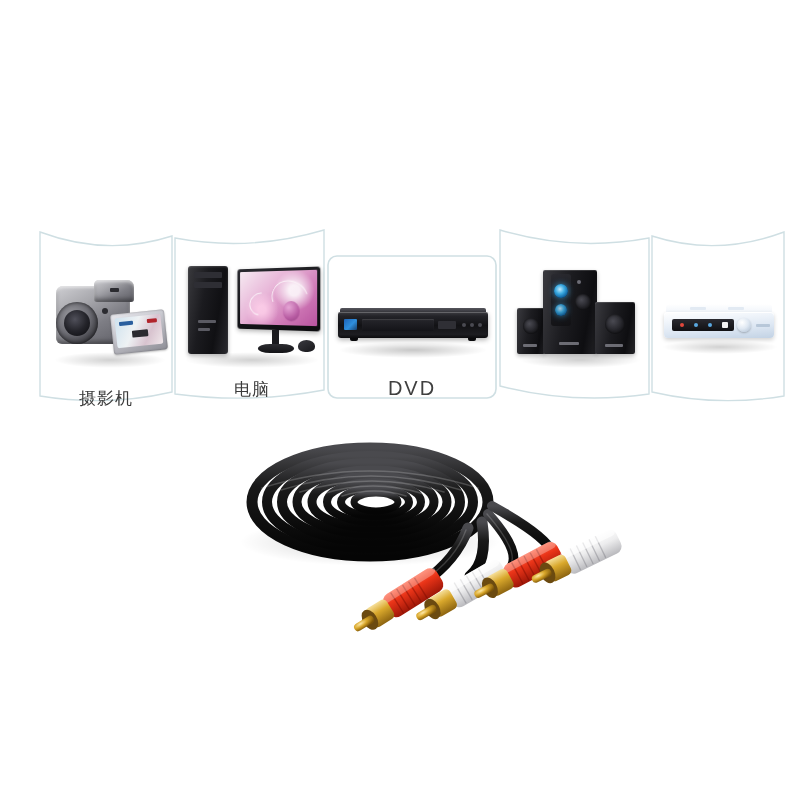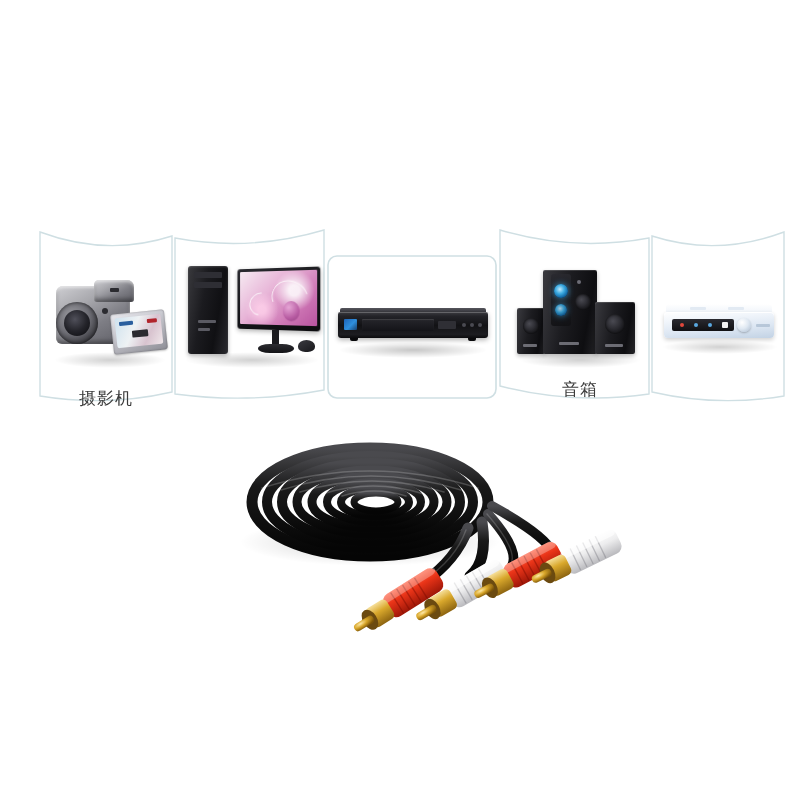--- a/index.html
+++ b/index.html
@@ -220,35 +220,37 @@
         <div class="mon-screen" style="left:3px;top:3px;width:80px;height:54px;">
           <div class="mon-swirl" style="left:34px;top:10px;width:36px;height:32px;transform:rotate(28deg);"></div>
           <div class="mon-swirl" style="left:10px;top:22px;width:22px;height:20px;transform:rotate(-40deg);"></div>
           <div class="mon-blob" style="left:46px;top:30px;width:17px;height:20px;"></div>
         </div>
       </div>
       <div class="mon-stand" style="left:90px;top:70px;width:7px;height:16px;"></div>
       <div class="mon-base" style="left:76px;top:84px;width:36px;height:9px;"></div>
       <div class="pc-mouse" style="left:116px;top:80px;width:17px;height:12px;"></div>
     </div>
+    <div class="dev-label" style="left:170px;top:178px;width:140px;">电脑</div>
 
     <div class="dev-art" style="left:322px;top:102px;width:158px;height:56px;">
       <div class="dvd-shadow" style="left:4px;top:40px;width:150px;height:16px;"></div>
       <div class="dvd-top" style="left:6px;top:6px;width:146px;height:6px;"></div>
       <div class="dvd-body" style="left:4px;top:10px;width:150px;height:26px;">
         <div class="dvd-logo" style="left:6px;top:7px;width:13px;height:11px;"></div>
         <div class="dvd-tray" style="left:24px;top:7px;width:72px;height:12px;"></div>
         <div class="dvd-disp" style="left:100px;top:9px;width:18px;height:8px;"></div>
         <div class="dvd-btn" style="left:124px;top:11px;width:4px;height:4px;"></div>
         <div class="dvd-btn" style="left:132px;top:11px;width:4px;height:4px;"></div>
         <div class="dvd-btn" style="left:140px;top:11px;width:4px;height:4px;"></div>
       </div>
       <div class="dvd-foot" style="left:16px;top:36px;width:8px;height:3px;"></div>
       <div class="dvd-foot" style="left:134px;top:36px;width:8px;height:3px;"></div>
     </div>
+    <div class="dev-label latin" style="left:316px;top:177px;width:168px;">DVD</div>
 
     <div class="dev-art" style="left:505px;top:60px;width:126px;height:110px;">
       <div class="shadow-soft" style="left:2px;top:92px;width:122px;height:16px;"></div>
 
       <div class="spk" style="left:0px;top:48px;width:28px;height:46px;">
         <div class="spk-cone" style="left:6px;top:10px;width:16px;height:16px;"></div>
         <div class="spk-brand" style="left:6px;top:36px;width:14px;height:3px;"></div>
       </div>
 
       <div class="spk" style="left:26px;top:10px;width:54px;height:84px;">
@@ -259,21 +261,20 @@
         <div class="spk-dot" style="left:34px;top:10px;width:4px;height:4px;"></div>
         <div class="spk-cone" style="left:32px;top:24px;width:16px;height:16px;"></div>
         <div class="spk-brand" style="left:16px;top:72px;width:20px;height:3px;"></div>
       </div>
 
       <div class="spk" style="left:78px;top:42px;width:40px;height:52px;">
         <div class="spk-cone" style="left:10px;top:12px;width:20px;height:20px;"></div>
         <div class="spk-brand" style="left:10px;top:42px;width:18px;height:3px;"></div>
       </div>
     </div>
-    <div class="dev-label" style="left:502px;top:178px;width:132px;">音箱</div>
 
     <div class="dev-art" style="left:648px;top:100px;width:120px;height:56px;">
       <div class="shadow-soft" style="left:2px;top:40px;width:116px;height:14px;"></div>
       <div class="vcr-top" style="left:6px;top:4px;width:106px;height:10px;">
         <div class="vcr-vent" style="left:24px;top:3px;width:16px;height:3px;"></div>
         <div class="vcr-vent" style="left:62px;top:3px;width:16px;height:3px;"></div>
       </div>
       <div class="vcr-body" style="left:4px;top:12px;width:110px;height:26px;">
         <div class="vcr-strip" style="left:8px;top:7px;width:62px;height:12px;">
           <div class="vcr-led" style="left:8px;top:4px;width:4px;height:4px;background:#e0473c;"></div>

